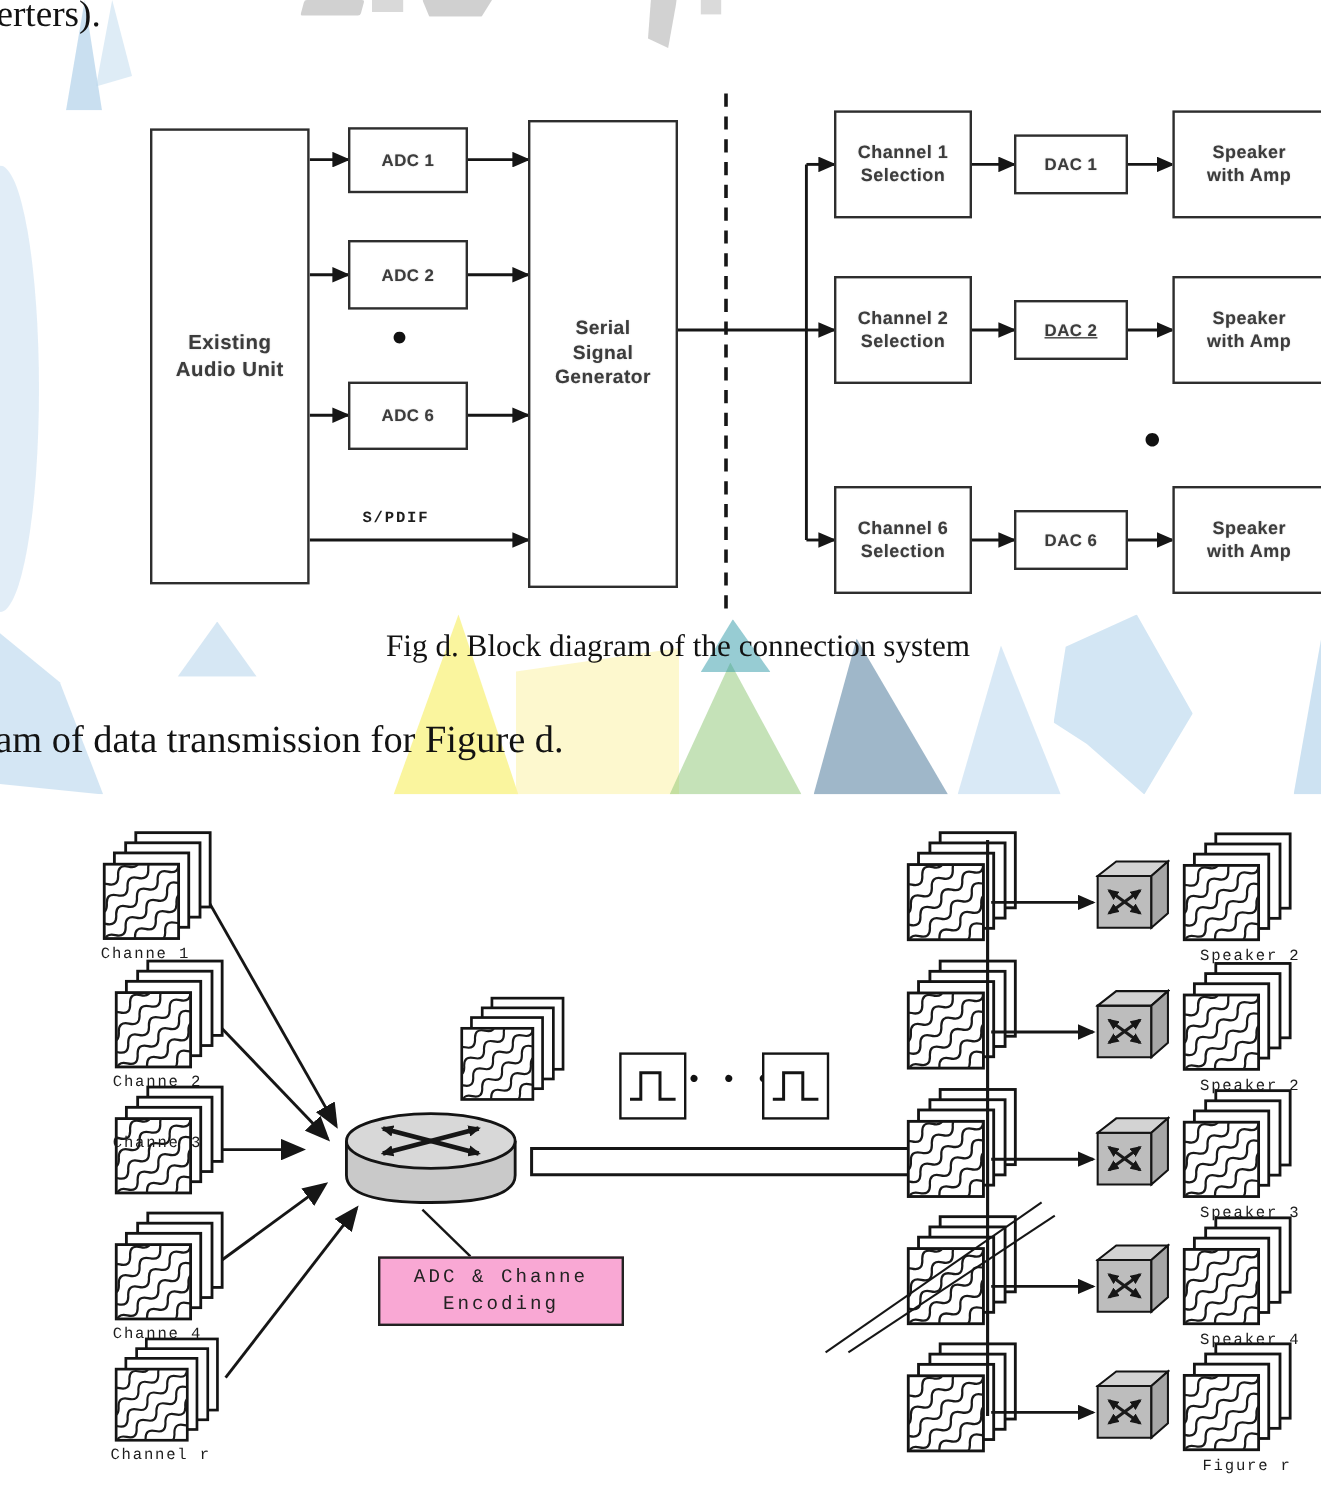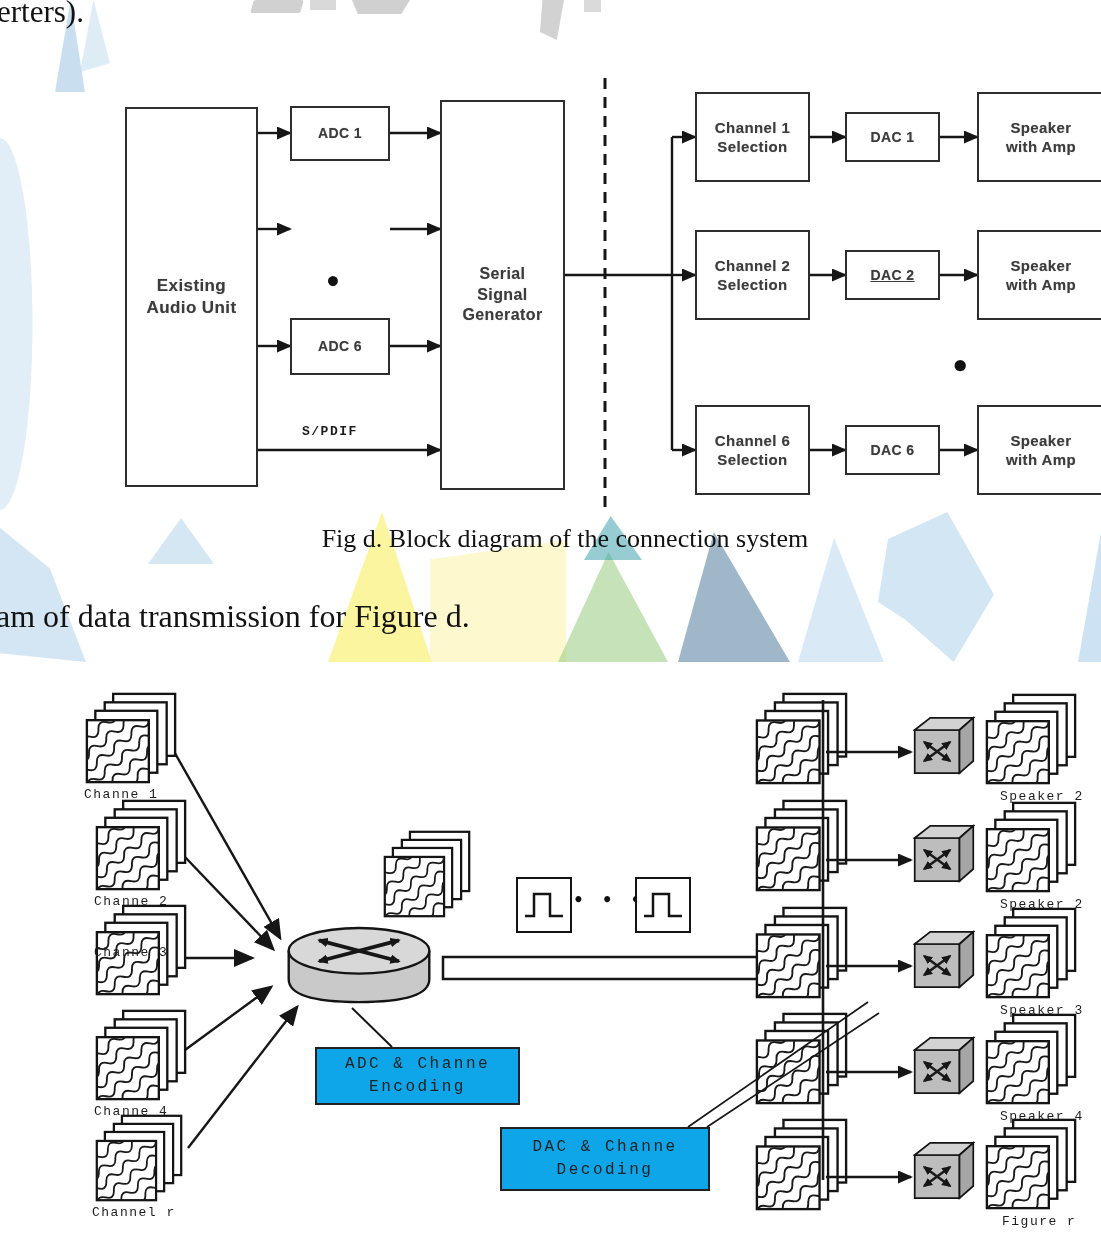--- a/index.html
+++ b/index.html
@@ -6,21 +6,21 @@
   body { background:#ffffff; font-family:"Liberation Sans", sans-serif; }
   .page { position:relative; width:1101px; height:1247px; background:#fff; overflow:hidden; }
   .wm { position:absolute; z-index:0; }
   .overlay { position:absolute; left:0; top:0; z-index:1; pointer-events:none; }
   .overlay2 { z-index:3; }
   .icon { position:absolute; z-index:2; }
   .bx { position:absolute; z-index:2; border:2px solid #2e2e2e; background:#fff;
         display:flex; align-items:center; justify-content:center; text-align:center;
         white-space:pre-line; color:#3c3c3c; font-weight:600; letter-spacing:.4px;
         line-height:1.3; text-shadow:0 0 1px rgba(100,100,100,.55); }
-  .bx2 { position:absolute; z-index:2; border:2px solid #222; background:#0ea5e9;
+  .bx2 { position:absolute; z-index:2; border:2px solid #222; background:#f9a8d4;
         display:flex; align-items:center; justify-content:center; text-align:center;
         white-space:pre-line; color:#222; font-family:"Liberation Mono", monospace;
         letter-spacing:2.5px; line-height:1.45; }
   .lbl { position:absolute; z-index:2; font-family:"Liberation Mono", monospace;
         font-size:13px; letter-spacing:1.5px; color:#1d1d1d; white-space:nowrap; }
   .serif { position:absolute; z-index:2; font-family:"Liberation Serif", serif; color:#121212; white-space:nowrap; }
   .dot { position:absolute; z-index:2; color:#111; font-weight:bold; font-family:"DejaVu Sans", sans-serif; }
 </style>
 </head>
 <body>
@@ -136,20 +136,21 @@
     </g>
 
     <polygon points="443,957 788,957 788,942 832,968 788,994 788,979 443,979" fill="#fff" stroke="#161616" stroke-width="2.5"></polygon>
   </svg>
 
   <div class="serif" style="left:-3px;top:-6px;font-size:31px;">erters).</div>
 
   <div class="bx" style="left:125px;top:107px;width:133px;height:380px;font-size:17px;">Existing
 Audio Unit</div>
   <div class="bx" style="left:290px;top:106px;width:100px;height:55px;font-size:14px;">ADC 1</div>
+  <div class="bx" style="left:290px;top:200px;width:100px;height:58px;font-size:14px;">ADC 2</div>
   <div class="dot" style="left:324px;top:266px;font-size:28px;">•</div>
   <div class="bx" style="left:290px;top:318px;width:100px;height:57px;font-size:14px;">ADC 6</div>
   <div class="lbl" style="left:302px;top:424px;font-size:13px;font-weight:bold;">S/PDIF</div>
   <div class="bx" style="left:440px;top:100px;width:125px;height:390px;font-size:16px;">Serial
 Signal
 Generator</div>
 
   <div class="bx" style="left:695px;top:92px;width:115px;height:90px;font-size:15px;">Channel 1
 Selection</div>
   <div class="bx" style="left:845px;top:112px;width:95px;height:50px;font-size:14px;">DAC 1</div>
@@ -223,22 +224,20 @@
   <svg class="icon" style="left:755px;top:906px;" width="93" height="93" viewBox="0 0 98 98">
       <use href="#wave-stack-g"></use>
     </svg>
   <svg class="icon" style="left:755px;top:1012px;" width="93" height="93" viewBox="0 0 98 98">
       <use href="#wave-stack-g"></use>
     </svg>
   <svg class="icon" style="left:755px;top:1118px;" width="93" height="93" viewBox="0 0 98 98">
       <use href="#wave-stack-g"></use>
     </svg>
 
-  <div class="bx2" style="left:500px;top:1127px;width:210px;height:64px;font-size:16px;">DAC &amp; Channe
-Decoding</div>
 
   <svg class="icon" style="left:913px;top:716px;" width="62" height="59" viewBox="0 0 72 68">
       <use href="#cube-g"></use>
     </svg>
   <svg class="icon" style="left:913px;top:824px;" width="62" height="59" viewBox="0 0 72 68">
       <use href="#cube-g"></use>
     </svg>
   <svg class="icon" style="left:913px;top:930px;" width="62" height="59" viewBox="0 0 72 68">
       <use href="#cube-g"></use>
     </svg>

